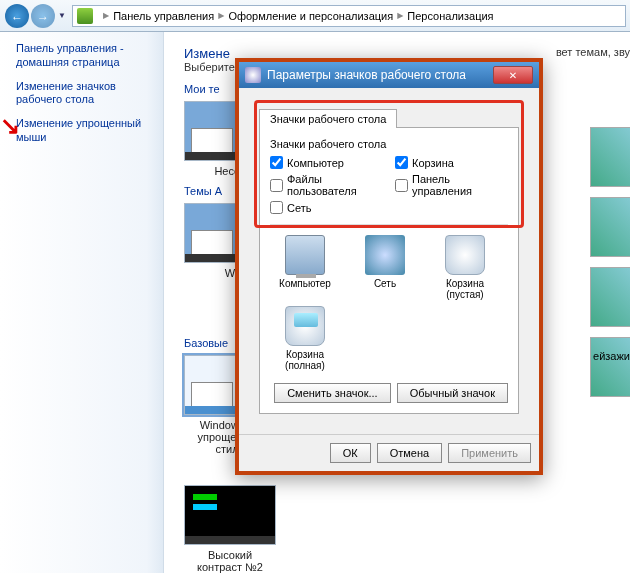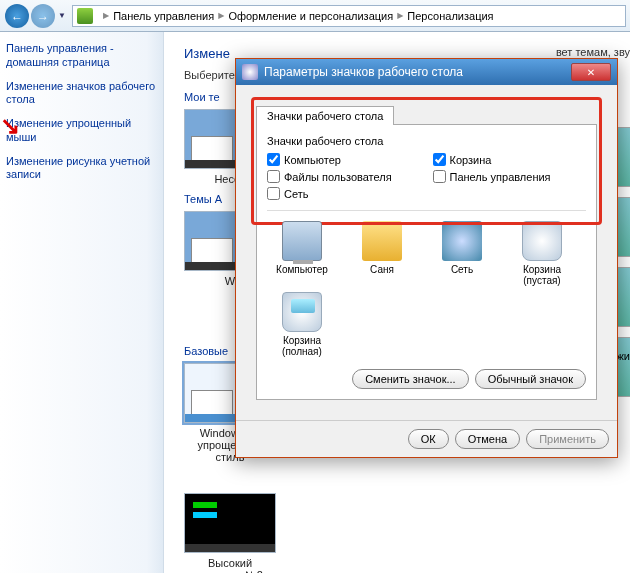--- a/index.html
+++ b/index.html
@@ -7,40 +7,40 @@
 
 .toolbar { height: 32px; background: linear-gradient(#f5f9fc, #e4eef7); border-bottom: 1px solid #a0b4c8; display: flex; align-items: center; padding: 0 4px; }
 .nav-btn { width: 24px; height: 24px; border-radius: 50%; background: radial-gradient(#4aa0e0, #1560a0); display: flex; align-items: center; justify-content: center; color: #fff; margin: 0 1px; font-size: 12px; }
 .nav-btn.fwd { opacity: .6; }
 .nav-drop { width: 12px; height: 24px; display: flex; align-items: center; justify-content: center; color: #336; font-size: 8px; }
 .crumb-bar { flex: 1; height: 22px; background: #fff; border: 1px solid #9db4cc; margin-left: 4px; display: flex; align-items: center; padding: 0 4px; font-size: 11px; color: #000; }
 .crumb-ico { width: 16px; height: 16px; background: linear-gradient(#8fd040, #4a9020); border-radius: 2px; margin-right: 6px; position: relative; }
 .crumb-sep { color: #888; margin: 0 4px; font-size: 8px; }
 
 .main { display: flex; height: calc(100% - 32px); }
-.sidebar { width: 164px; background: linear-gradient(90deg, #fff, #f0f5fb 90%, #e0eaf4); border-right: 1px solid #d0dce8; padding: 10px 6px; position: relative; }
+.sidebar { width: 164px; background: linear-gradient(90deg, #fff, #f0f5fb 90%, #e0eaf4); border-right: 1px solid #d0dce8; padding: 10px 16px; position: relative; }
 .sidebar a { display: block; color: #003399; text-decoration: none; font-size: 11px; margin-bottom: 10px; line-height: 1.25; cursor: pointer; }
 .sidebar .home { color: #003399; }
 .sidebar a.sel { color: #003399; }
 .arrow-annot { position: absolute; top: 80px; left: 0px; color: #d00; font-size: 24px; font-weight: bold; pointer-events: none; }
 
 .content { flex: 1; padding: 14px 8px 8px 20px; overflow: hidden; position: relative; }
-.content h1 { font-size: 13px; color: #003399; font-weight: normal; margin-bottom: 8px; }
+.content h1 { font-size: 13px; color: #003399; font-weight: normal; }
 .content .sub { font-size: 11px; color: #333; margin-bottom: 10px; }
 .sect { font-size: 11px; color: #003399; margin: 8px 0 6px; }
 .thumbs-row { display: flex; gap: 30px; flex-wrap: wrap; }
 .tcard { width: 92px; text-align: center; font-size: 11px; color: #222; }
 .tcard .pv { width: 92px; height: 60px; border: 1px solid #a8b8c8; background: #79a8d8; margin-bottom: 4px; position: relative; overflow: hidden; }
 .tcard.sel .pv { outline: 2px solid #7aa7d8; background:#eef5fd;}
 .tcard .pv .win { position: absolute; bottom: 4px; left: 6px; width: 42px; height: 28px; background: #fff; border: 1px solid #888; }
 .tcard .pv .tb { position: absolute; bottom: 0; left: 0; right: 0; height: 8px; background: #333; }
 .pv.black { background: #000; }
 .pv .bar { position: absolute; width: 24px; height: 6px; }
 
-.dialog { position: absolute; left: 235px; top: 58px; width: 383px; background: #f0f0f0; border: 1px solid #c2410c; box-shadow: 0 4px 20px rgba(0,0,0,.4); z-index: 10; }
+.dialog { position: absolute; left: 235px; top: 58px; width: 308px; background: #f0f0f0; border: 4px solid #c2410c; box-shadow: 0 4px 20px rgba(0,0,0,.4); z-index: 10; }
 .dlg-title { height: 26px; background: linear-gradient(#5aa0e0, #2f6fb0); color: #fff; display: flex; align-items: center; padding: 0 6px; font-size: 12px; }
 .dlg-title .ico { width: 16px; height: 16px; background: radial-gradient(#fff, #88c); margin-right: 6px; border-radius: 2px; }
 .dlg-title .sp { flex: 1; }
 .close-btn { width: 40px; height: 18px; background: linear-gradient(#e88, #c33); border: 1px solid #944; border-radius: 2px; color: #fff; display: flex; align-items: center; justify-content: center; font-size: 10px; }
 .dlg-body { padding: 20px; }
 .tab-strip { display: flex; }
 .tab { background: #fff; border: 1px solid #aaa; border-bottom: none; padding: 3px 10px; font-size: 11px; position: relative; top: 1px; z-index: 2; }
 .tab-page { background: #fff; border: 1px solid #aaa; padding: 10px; position: relative; }
 .red-box { position: absolute; top: -28px; left: -6px; right: -6px; height: 128px; border: 3px solid #e03020; border-radius: 4px; pointer-events: none; }
 .grp-lbl { font-size: 11px; margin-bottom: 6px; }
@@ -53,21 +53,21 @@
 .icard .ic { width: 40px; height: 40px; margin: 0 auto 3px; }
 .ic.comp { background: linear-gradient(#cde, #8ac); border: 1px solid #789; border-radius: 3px; position: relative; }
 .ic.comp::after { content:""; position:absolute; bottom:-4px; left:10px; width:20px; height:4px; background:#aaa; }
 .ic.fold { background: linear-gradient(#ffe28a, #e8b030); border-radius: 3px; }
 .ic.net { background: radial-gradient(#cdf, #48a); border-radius: 3px; }
 .ic.binf { background: radial-gradient(#fff, #bcd); border-radius: 4px 4px 8px 8px; border:1px solid #9ab; position:relative; }
 .ic.binf::before { content:""; position:absolute; top:6px; left:8px; width:24px; height:14px; background:linear-gradient(#aef,#6bd); border-radius:2px; }
 .ic.bine { background: radial-gradient(#fff, #bcd); border-radius: 4px 4px 8px 8px; border:1px solid #9ab; }
 
 .btn-row { display: flex; justify-content: flex-end; gap: 6px; margin-top: 12px; }
-.wbtn { background: linear-gradient(#fefefe, #e4e4e4); border: 1px solid #888; border-radius: 10px; padding: 3px 12px; font-size: 11px; cursor: pointer; }
+.wbtn { background: linear-gradient(#fefefe, #e4e4e4); border: 1px solid #888; border-radius: 0; padding: 3px 12px; font-size: 11px; cursor: pointer; }
 .allow-row { margin-top: 8px; font-size: 11px; display: flex; align-items: center; gap: 4px; }
 .dlg-footer { display: flex; justify-content: flex-end; gap: 6px; padding: 8px; border-top: 1px solid #ccc; background: #f0f0f0; }
 .wbtn.dim { color: #888; padding-left: 12px; }
 
 .right-strip { position: absolute; right: 0; top: 95px; width: 40px; height: 290px; overflow: hidden; }
 .right-strip div { width: 100px; height: 60px; margin-bottom: 10px; background: linear-gradient(45deg,#4a8,#adf); border:1px solid #aaa; }
 </style>
 </head>
 <body>
 
@@ -84,21 +84,20 @@
     <span class="crumb-sep">▶</span>
     <span>Персонализация</span>
   </div>
 </div>
 
 <div class="main">
   <div class="sidebar">
     <a class="home">Панель управления - домашняя страница</a>
     <a class="sel">Изменение значков рабочего стола</a>
     <a>Изменение упрощенный мыши</a>
-    <a>Изменение рисунка учетной записи</a>
     <div class="arrow-annot">↘</div>
   </div>
 
   <div class="content">
     <h1>Измене</h1>
     <div class="sub">Выберите</div>
     <div class="sect">Мои те</div>
     <div class="thumbs-row">
       <div class="tcard">
         <div class="pv">
@@ -197,21 +196,20 @@
             <span>Панель управления</span>
           </label>
         <label>
             <input type="checkbox" style="">
             <span>Сеть</span>
           </label>
       </div>
 
       <div class="icon-grid">
         <div class="icard"><div class="ic comp"></div><span>Компьютер</span></div>
-        <div class="icard"><div class="ic fold"></div><span>Саня</span></div>
         <div class="icard"><div class="ic net"></div><span>Сеть</span></div>
         <div class="icard"><div class="ic bine"></div><span>Корзина (пустая)</span></div>
         <div class="icard"><div class="ic binf"></div><span>Корзина (полная)</span></div>
       </div>
 
       <div class="btn-row">
         <button class="wbtn">Сменить значок...</button>
         <button class="wbtn">Обычный значок</button>
       </div>
     </div>

